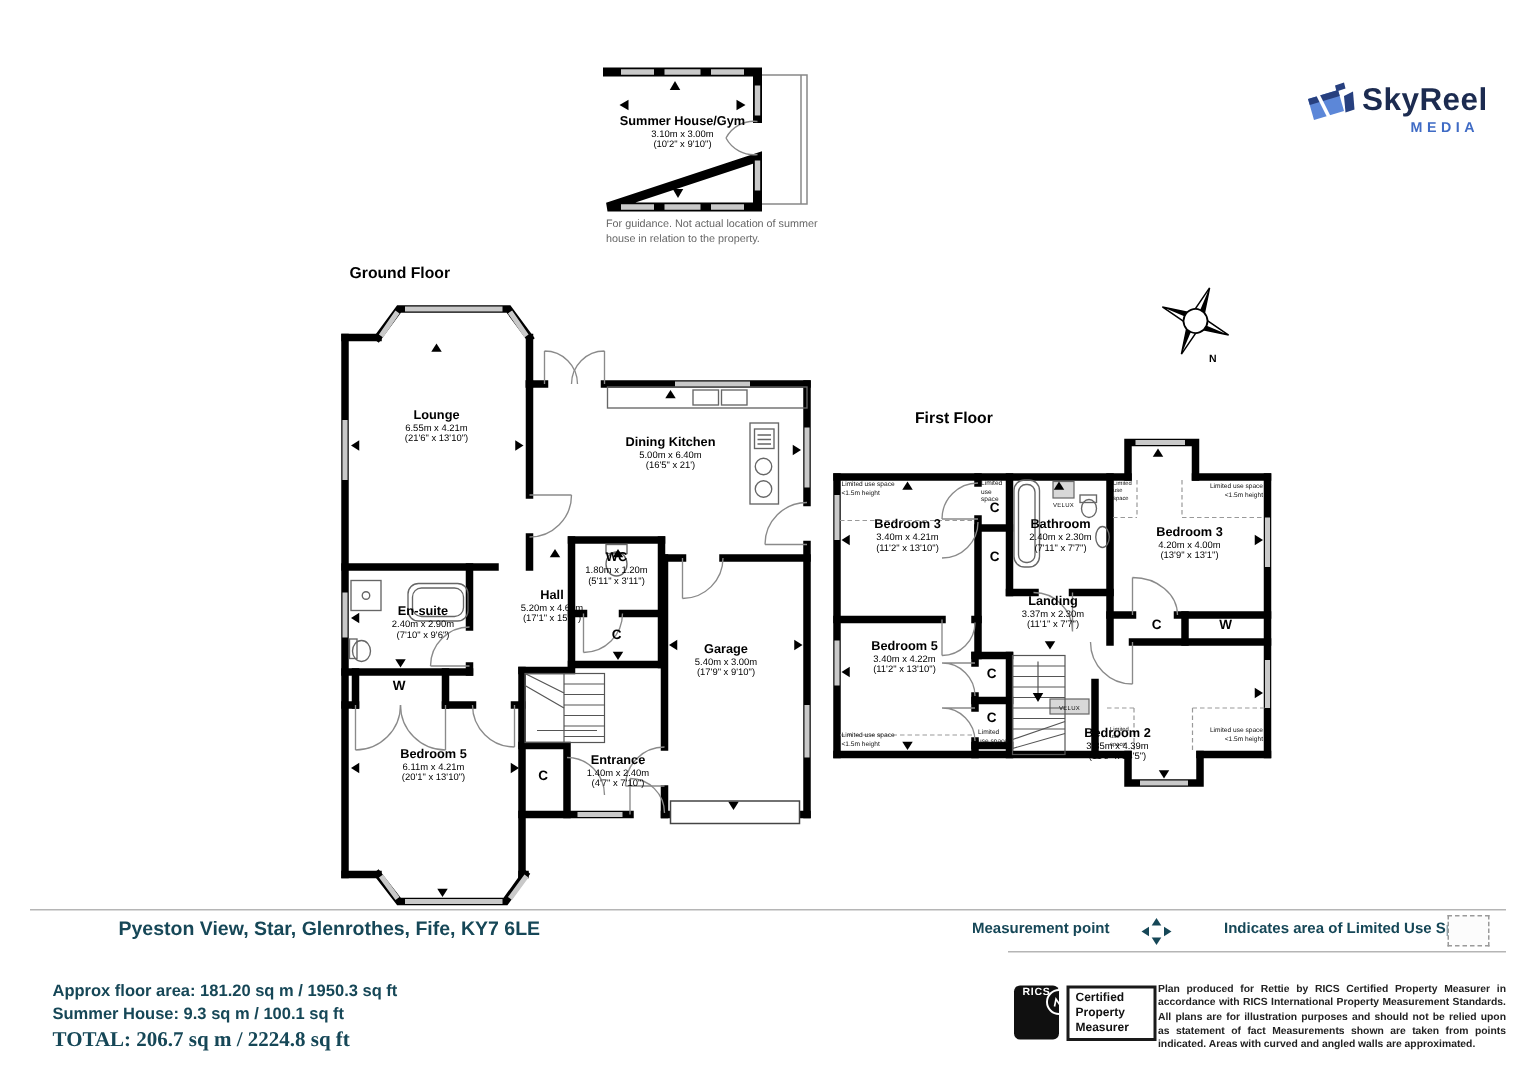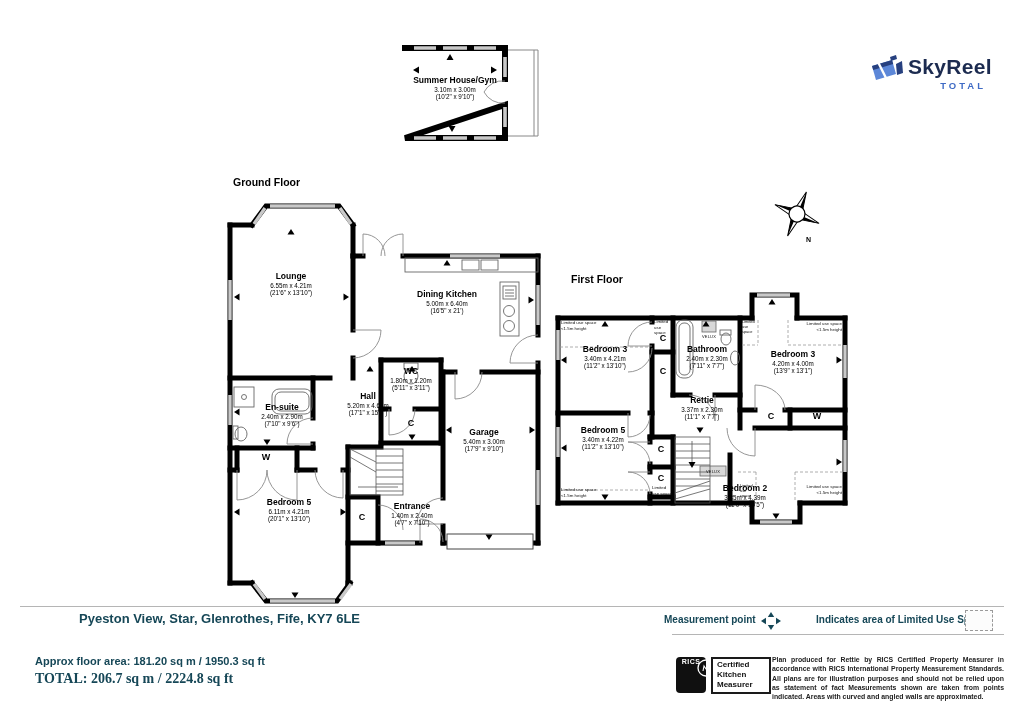--- a/index.html
+++ b/index.html
@@ -56,45 +56,46 @@
       <polygon points="413,70 419,66.5 419,73.5"></polygon>
       <polygon points="497,70 491,66.5 491,73.5"></polygon>
       <polygon points="452,132 448.5,126 455.5,126"></polygon>
     </g>
   </svg>
   <div class="room-label" style="left:455px;top:76px;">
     <div class="rname">Summer House/Gym</div>
     <div class="rdim">3.10m x 3.00m</div>
     <div class="rdim">(10'2" x 9'10")</div>
   </div>
+  <div class="note" style="left:404px;top:144px;">For guidance. Not actual location of summer house in relation to the property.</div>
 
   <svg style="left:866px;top:52px;" width="40" height="40" viewBox="0 0 40 40">
     <path d="M6,14 L26,8 L30,22 L10,28 Z" fill="#5c87d8"></path>
     <path d="M6,14 L26,8 L27.2,12 L7.2,18 Z" fill="#27407f"></path>
     <path d="M30,12 L36,9 L37,21 L31,23 Z" fill="#27407f"></path>
     <path d="M24,5 L30,3 L31,7 L25,9 Z" fill="#27407f"></path>
     <line x1="12" y1="10" x2="20" y2="26" stroke="#fff" stroke-width="2.4"></line>
   </svg>
   <div class="logo-name">SkyReel</div>
-  <div class="logo-sub">TOTAL</div>
+  <div class="logo-sub">MEDIA</div>
 
   <svg style="left:763px;top:183px;" width="72" height="72" viewBox="763 183 72 72">
     <g transform="rotate(23 797 214)">
       <path d="M797,190 L801,210 L821,214 L801,218 L797,238 L793,218 L773,214 L793,210 Z" fill="#fff" stroke="#000" stroke-width="1"></path>
       <path d="M797,190 L801,210 L797,214 Z" fill="#000"></path>
       <path d="M821,214 L801,218 L797,214 Z" fill="#000"></path>
       <path d="M797,238 L793,218 L797,214 Z" fill="#000"></path>
       <path d="M773,214 L793,210 L797,214 Z" fill="#000"></path>
       <circle cx="797" cy="214" r="8" fill="#fff" stroke="#000" stroke-width="1.2"></circle>
     </g>
   </svg>
   <div class="north">N</div>
 
   <div class="title" style="left:233px;top:176px;">Ground Floor</div>
-  <div class="title" style="left:535px;top:273px;padding-left:36px;">First Floor</div>
+  <div class="title" style="left:574px;top:273px;padding-left:36px;">First Floor</div>
 
   <svg style="left:225px;top:195px;" width="320" height="415" viewBox="225 195 320 415">
     <g stroke="#000" stroke-width="5" fill="none" stroke-linecap="square">
       <path d="M230,225 V583"></path>
       <path d="M230,225 H252"></path>
       <path d="M252,225 L266,206 H339 L353,225"></path>
       <path d="M353,225 V256"></path>
       <path d="M353,256 H363 M403,256 H538"></path>
       <path d="M538,256 V335 M538,363 V543"></path>
       <path d="M538,543 H532 M448,543 H443"></path>
@@ -320,21 +321,21 @@
     <div class="rname">Bathroom</div>
     <div class="rdim">2.40m x 2.30m</div>
     <div class="rdim">(7'11" x 7'7")</div>
   </div>
   <div class="room-label" style="left:793px;top:350px;">
     <div class="rname">Bedroom 3</div>
     <div class="rdim">4.20m x 4.00m</div>
     <div class="rdim">(13'9" x 13'1")</div>
   </div>
   <div class="room-label" style="left:702px;top:396px;">
-    <div class="rname">Rettie</div>
+    <div class="rname">Landing</div>
     <div class="rdim">3.37m x 2.30m</div>
     <div class="rdim">(11'1" x 7'7")</div>
   </div>
   <div class="room-label" style="left:603px;top:426px;">
     <div class="rname">Bedroom 5</div>
     <div class="rdim">3.40m x 4.22m</div>
     <div class="rdim">(11'2" x 13'10")</div>
   </div>
   <div class="room-label" style="left:745px;top:440px;margin-top:44px;">
     <div class="rname">Bedroom 2</div>
@@ -371,45 +372,46 @@
   <div class="lus" style="left:797px;top:484px;width:45px;text-align:right;">
     <div>Limited use space</div>
     <div>&lt;1.5m height</div>
   </div>
   <div class="velux" style="left:709px;top:334px;">VELUX</div>
   <div class="velux" style="left:713px;top:469px;">VELUX</div>
 
   <div class="hline" style="left:20px;top:606px;width:984px;"></div>
   <div class="addr teal">Pyeston View, Star, Glenrothes, Fife, KY7 6LE</div>
 
-  <div class="legend-txt teal" style="left:664px;">Measurement point</div>
+  <div class="legend-txt teal" style="left:648px;">Measurement point</div>
   <svg style="left:758px;top:610px;" width="26" height="22" viewBox="0 0 26 22">
     <g fill="#164757">
       <polygon points="13,2 9.8,7 16.2,7"></polygon>
       <polygon points="13,20 9.8,15 16.2,15"></polygon>
       <polygon points="3,11 8,7.8 8,14.2"></polygon>
       <polygon points="23,11 18,7.8 18,14.2"></polygon>
     </g>
   </svg>
   <div class="legend-txt teal" style="left:816px;">Indicates area of  Limited Use Space</div>
   <div class="dashbox"></div>
   <div class="hline" style="left:672px;top:634px;width:332px;"></div>
 
   <div class="areas teal">
     <div>Approx floor area: 181.20 sq m / 1950.3 sq ft</div>
+    <div>Summer House: 9.3 sq m / 100.1 sq ft</div>
     <div class="total">TOTAL: 206.7 sq m / 2224.8 sq ft</div>
   </div>
 
   <div class="ricsbox">
     <svg width="30" height="22" viewBox="0 0 30 22">
       <circle cx="15" cy="11" r="8" fill="none" stroke="#fff" stroke-width="1.3"></circle>
       <path d="M12,14 L13,9 L15,12 L17,8 L18,14" fill="none" stroke="#fff" stroke-width="1.1"></path>
     </svg>
     <div class="ricslbl">RICS</div>
   </div>
   <div class="certbox">
     <div class="certline">Certified</div>
-    <div class="certline">Kitchen</div>
+    <div class="certline">Property</div>
     <div class="certline">Measurer</div>
   </div>
   <div class="disclaimer">Plan produced for Rettie by RICS Certified Property Measurer in accordance with RICS International Property Measurement Standards. All plans are for illustration purposes and should not be relied upon as statement of fact Measurements shown are taken from points indicated. Areas with curved and angled walls are approximated.</div>
 
 </div>
 
 </body></html>

